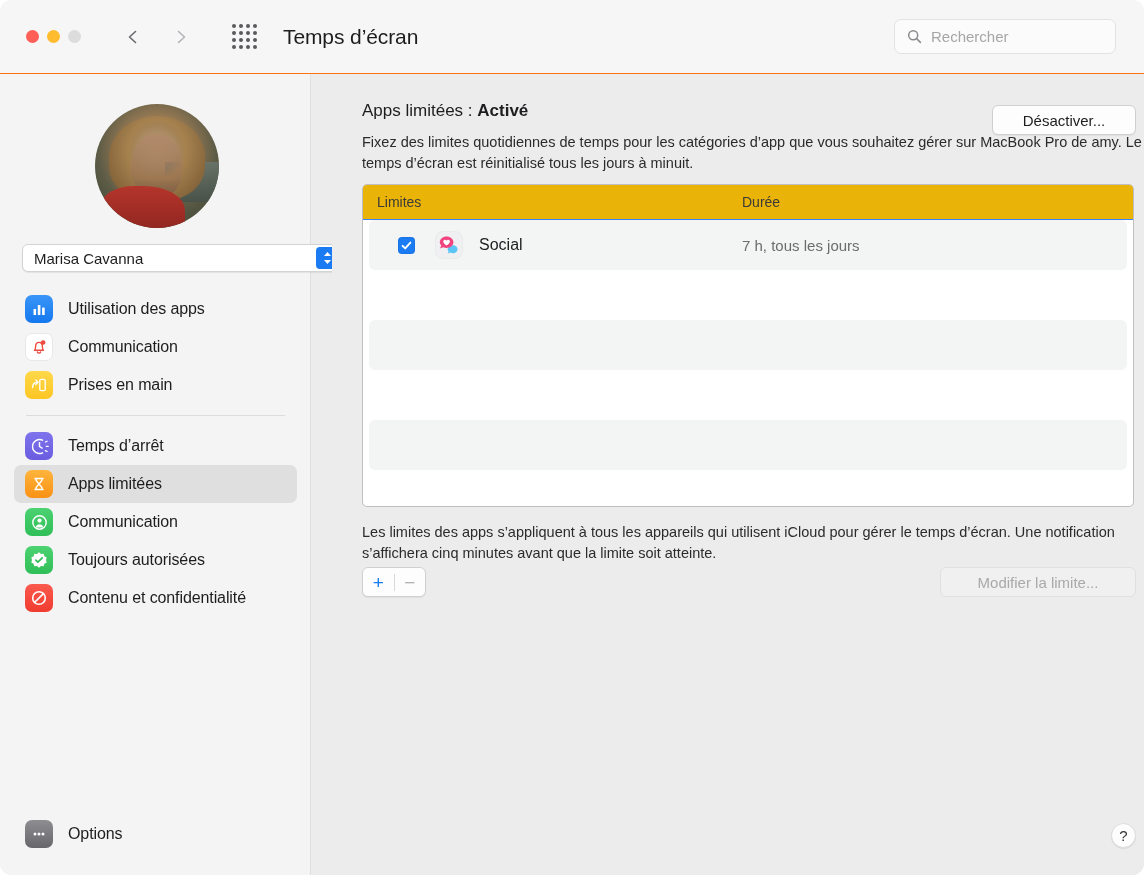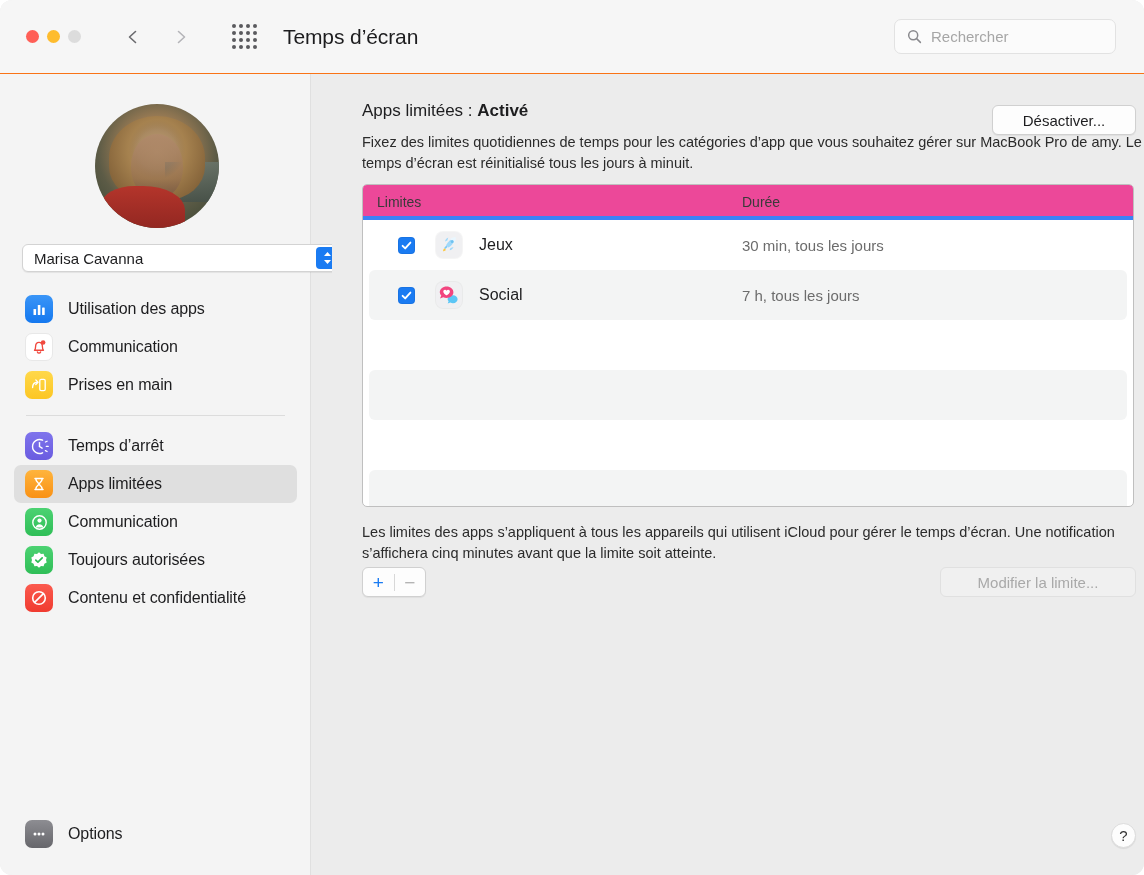--- a/index.html
+++ b/index.html
@@ -160,22 +160,22 @@
   
   .table {
     position: absolute; left: 30px; top: 110px;
     width: 772px; height: 323px;
     background: #ffffff;
     border: 1px solid #bfbfbf;
     border-radius: 5px;
     overflow: hidden;
   }
   .thead {
-    height: 35px; background: #ec4899;
-    border-bottom: 4px solid #3b82f6;
+    height: 35px; background: #eab308;
+    border-bottom: 1px solid #3b82f6;
     position: relative;
   }
   .th { position: absolute; top: 9px; font-size: 14px; color: #3a3a3a; }
   .th.limits { left: 14px; }
   .th.duration { left: 379px; }
   .tbody { position: relative; }
   .row {
     height: 50px; position: relative;
     display: flex; align-items: center;
     margin: 0 6px; border-radius: 6px;
@@ -417,40 +417,20 @@
 
     <div class="desc">Fixez des limites quotidiennes de temps pour les catégories d’app que vous souhaitez gérer sur MacBook Pro de amy. Le temps d’écran est réinitialisé tous les jours à minuit.</div>
 
     <div class="table">
       <div class="thead">
         <span class="th limits">Limites</span>
         <span class="th duration">Durée</span>
       </div>
       <div class="tbody">
 
-        <div class="row">
-          <span class="cb">
-            <svg width="13" height="13" viewBox="0 0 13 13">
-                <path d="M2.6 6.8 L5.2 9.4 L10.4 3.6" fill="none" stroke="#fff" stroke-width="1.9" stroke-linecap="round" stroke-linejoin="round"></path>
-              </svg>
-          </span>
-          <span class="app-ico">
-            <svg width="26" height="26" viewBox="0 0 26 26">
-              <path d="M18.5 6.2 C18.8 9.6 16.2 13.2 12.4 15.6 L10.0 13.2 C12.2 9.3 15.4 6.4 18.8 6.0 Z" fill="#9fd8fa"></path>
-              <path d="M19.8 5.4 C20.0 7.3 19.3 9.3 18.2 11.1 L14.0 6.9 C15.8 5.8 17.9 5.2 19.8 5.4 Z" fill="#e9f6fe"></path>
-              <circle cx="16.2" cy="9.4" r="1.5" fill="#6ec1ef"></circle>
-              <path d="M10.3 13.6 L8.1 15.9 L9.3 17.1 L11.6 14.9 Z" fill="#7ec9f2"></path>
-              <path d="M8.2 16.2 C7.2 17.2 7.0 19.3 7.0 19.3 C7.0 19.3 9.1 19.1 10.1 18.1 Z" fill="#fcc63a"></path>
-              <path d="M12.3 5.6 C10.5 6.2 9.3 7.9 9.0 9.6 L11.3 8.6 Z" fill="#9fd8fa"></path>
-              <path d="M17.5 15.0 C16.9 16.8 15.2 18.0 13.5 18.3 L14.5 16.0 Z" fill="#9fd8fa"></path>
-            </svg>
-          </span>
-          <span class="row-label">Jeux</span>
-          <span class="row-dur">30 min, tous les jours</span>
-        </div>
 
         <div class="row alt">
           <span class="cb">
             <svg width="13" height="13" viewBox="0 0 13 13">
                 <path d="M2.6 6.8 L5.2 9.4 L10.4 3.6" fill="none" stroke="#fff" stroke-width="1.9" stroke-linecap="round" stroke-linejoin="round"></path>
               </svg>
           </span>
           <span class="app-ico">
             <svg width="26" height="26" viewBox="0 0 26 26">
               <path d="M17.0 13.2 C19.6 13.2 21.6 15.0 21.6 17.2 C21.6 19.4 19.6 21.2 17.0 21.2 C16.0 21.2 15.1 21.0 14.3 20.6 L11.7 21.4 L12.6 19.2 C12.0 18.6 11.6 17.9 11.6 17.2 C11.6 15.0 13.8 13.2 17.0 13.2 Z" fill="#5bc6f5"></path>

